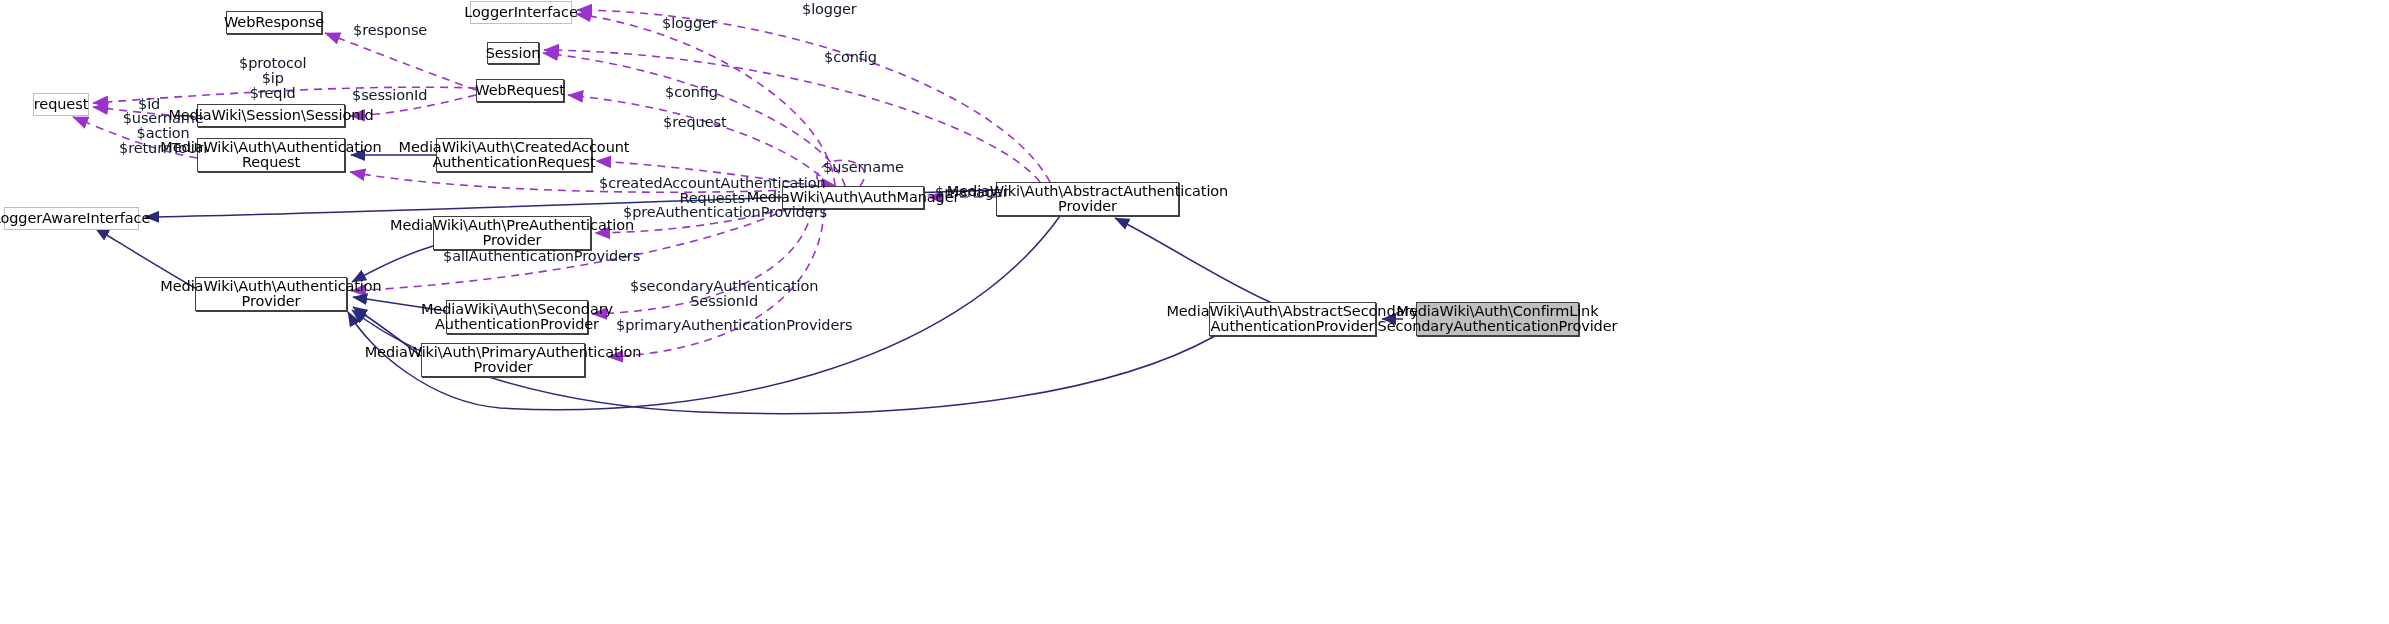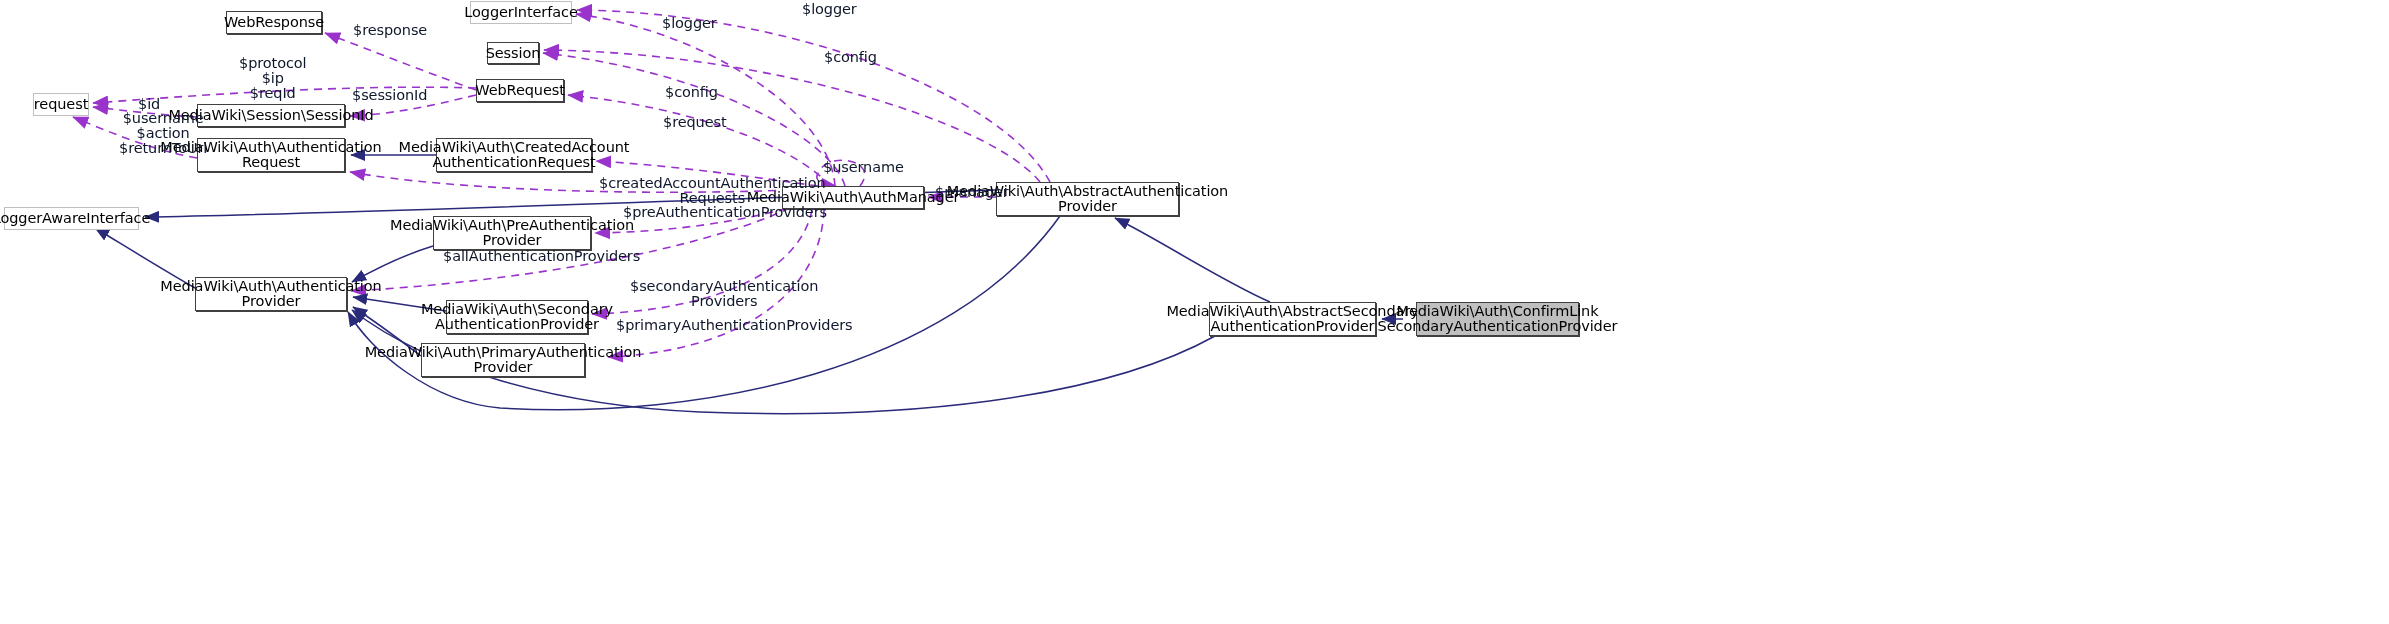--- a/index.html
+++ b/index.html
@@ -185,17 +185,17 @@
       <div class="edge-label" style="left: 119px; top: 111px;">$username
 $action
 $returnToUrl</div>
       <div class="edge-label" style="left: 599px; top: 144px; margin-top: 32px;">$createdAccountAuthentication
 Requests</div>
       <div class="edge-label" style="left: 823px; top: 160px;">$username</div>
       <div class="edge-label" style="left: 935px; top: 185px;">$manager</div>
       <div class="edge-label" style="left: 623px; top: 205px;">$preAuthenticationProviders</div>
       <div class="edge-label" style="left: 443px; top: 249px;">$allAuthenticationProviders</div>
       <div class="edge-label" style="left: 630px; top: 279px;">$secondaryAuthentication
-Providers</div>
+SessionId</div>
       <div class="edge-label" style="left: 616px; top: 318px;">$primaryAuthenticationProviders</div>
     </div>
 
 </div>
 
 </body></html>

